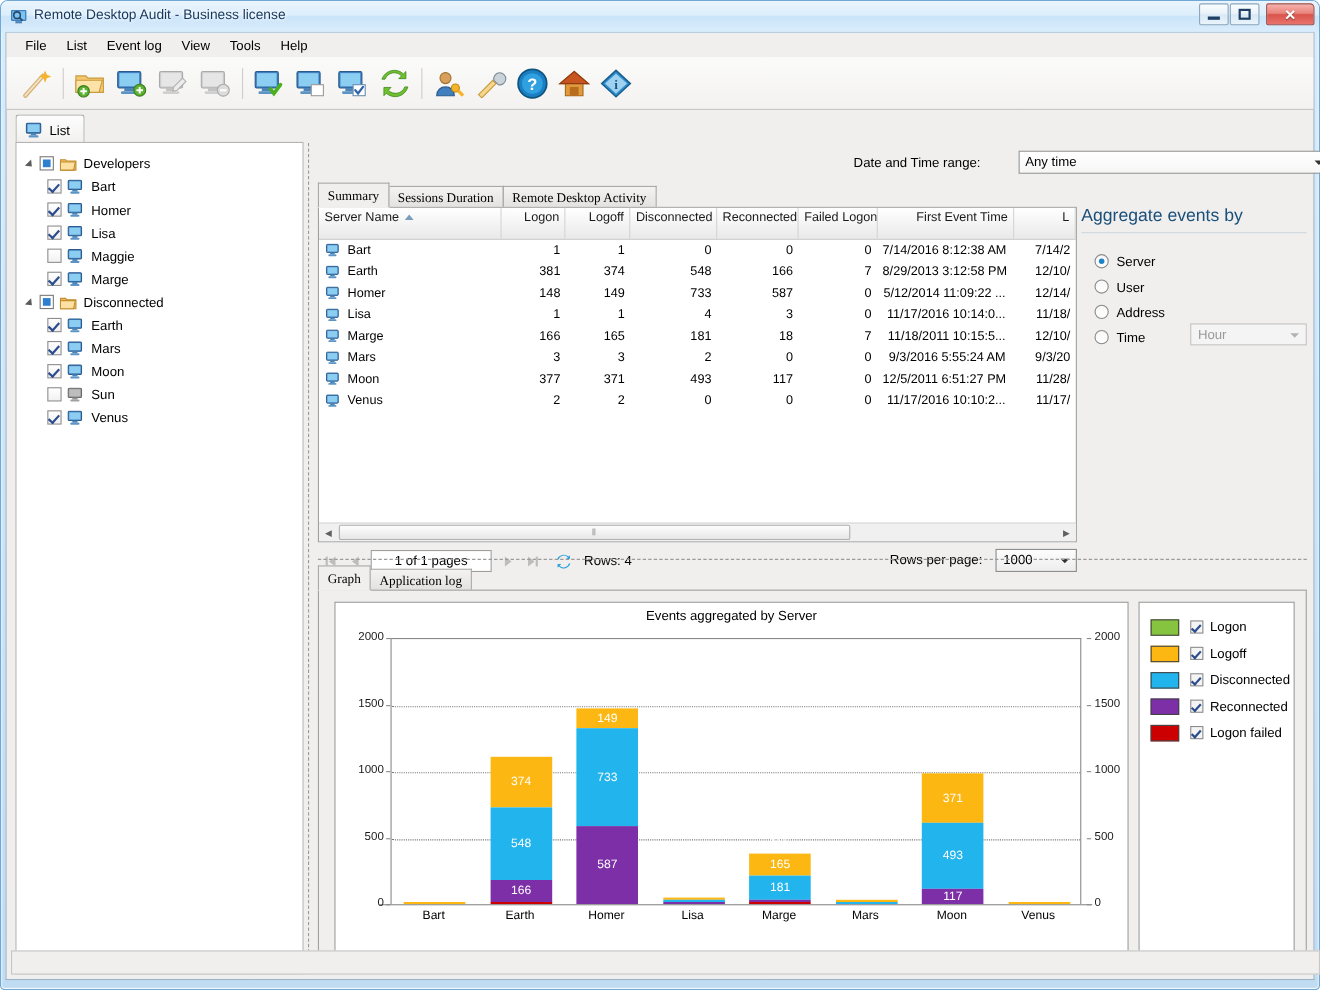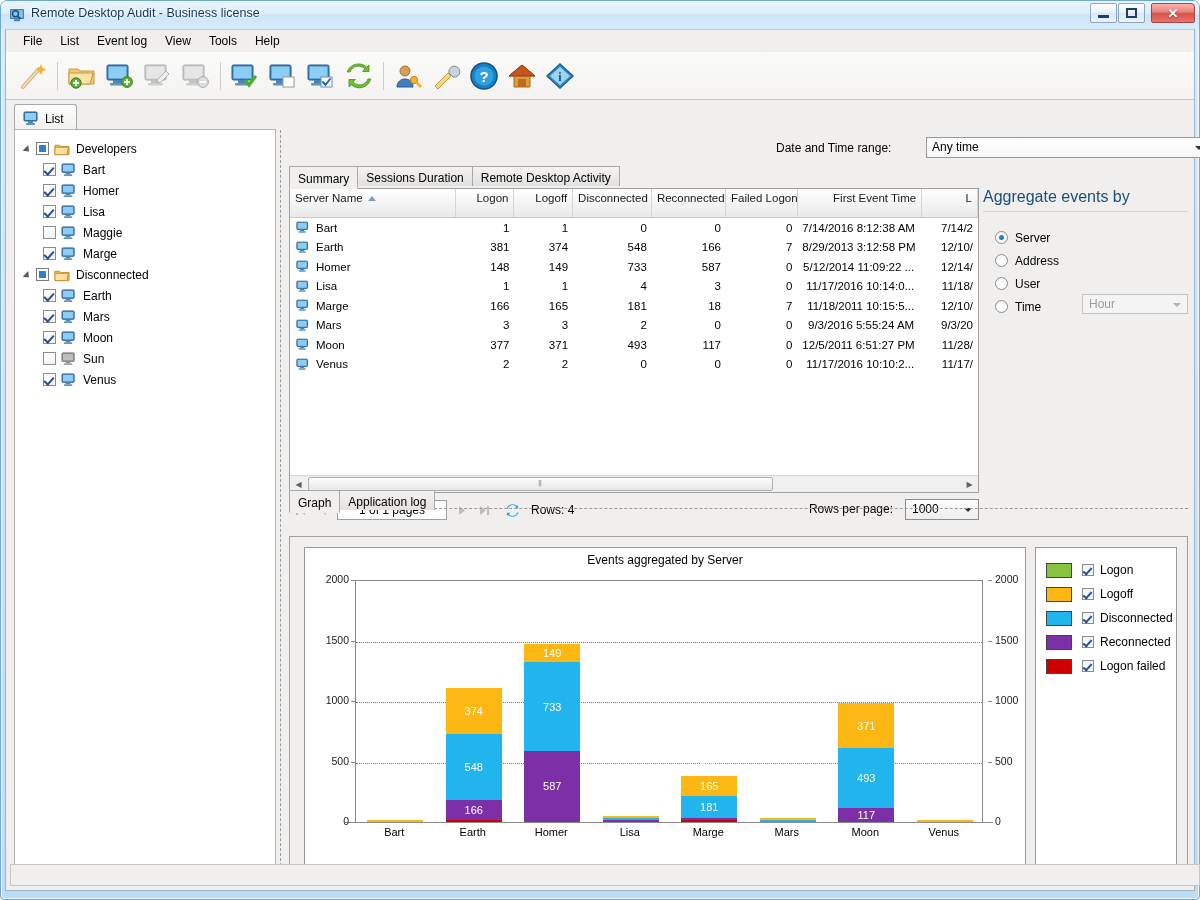--- a/index.html
+++ b/index.html
@@ -161,21 +161,21 @@
     border: 1px solid #9a9a9a;
     font-size: 12px; padding: 2px 20px 0 5px; color: #000;
   }
   #daterange-select .arr {
     position: absolute; right: 5px; top: 8px;
     width: 0; height: 0; border-left: 4px solid transparent;
     border-right: 4px solid transparent; border-top: 4px solid #333;
   }
 
   
-  .tabstrip { position: absolute; display: flex; align-items: flex-start; }
+  .tabstrip { position: absolute; display: flex; align-items: flex-end; font-family: Liberation Serif, serif; }
   #toptabs { left: 3px; top: 62px; }
   .tab {
     height: 20px; padding: 2px 8px 0 8px; font-size: 12px;
     background: linear-gradient(to bottom,#f4f3f2,#e3e1df);
     border: 1px solid #a9a9a9; border-bottom: none;
     margin-right: -1px; color: #000; cursor: pointer;
     display:flex; align-items:center;
   }
   .tab.active {
     background: #f0efee; height: 23px; border-bottom: 1px solid #f0efee;
@@ -287,21 +287,21 @@
     border-top: 4px solid #b3b3b3;
   }
 
   
   #splitter-h {
     position: absolute; left: 3px; top: 404px; width: 899px; height: 2px;
     border-top: 1px dashed #9a9a9a;
   }
 
   
-  #bottomtabs { left: 3px; top: 386px; }
+  #bottomtabs { left: 3px; top: 410px; }
   #chartpanel {
     position: absolute; left: 3px; top: 432px; width: 899px; height: 348px;
     background: #f0efee; border: 1px solid #a0a0a0;
   }
   #chartbox {
     position: absolute; left: 14px; top: 10px; width: 722px; height: 327px;
     background: #ffffff; border: 1px solid #9a9a9a;
   }
   #chart-title {
     position: absolute; width: 100%; top: 5px; text-align: center;
@@ -907,25 +907,25 @@
       <div id="aggpanel">
         <div id="agg-title">Aggregate events by</div>
         <div id="agg-rule"></div>
         <div style="height:14px"></div>
         <div class="radio-row">
           <span class="radio on"></span>
           <span class="radio-lbl">Server</span>
         </div>
         <div class="radio-row">
           <span class="radio"></span>
-          <span class="radio-lbl">Address</span>
+          <span class="radio-lbl">User</span>
         </div>
         <div class="radio-row">
           <span class="radio"></span>
-          <span class="radio-lbl">User</span>
+          <span class="radio-lbl">Address</span>
         </div>
         <div class="radio-row">
           <span class="radio"></span>
           <span class="radio-lbl">Time</span>
         </div>
         <div id="hour-select">
           <span>Hour</span>
           <span class="arr3"></span>
         </div>
       </div>

